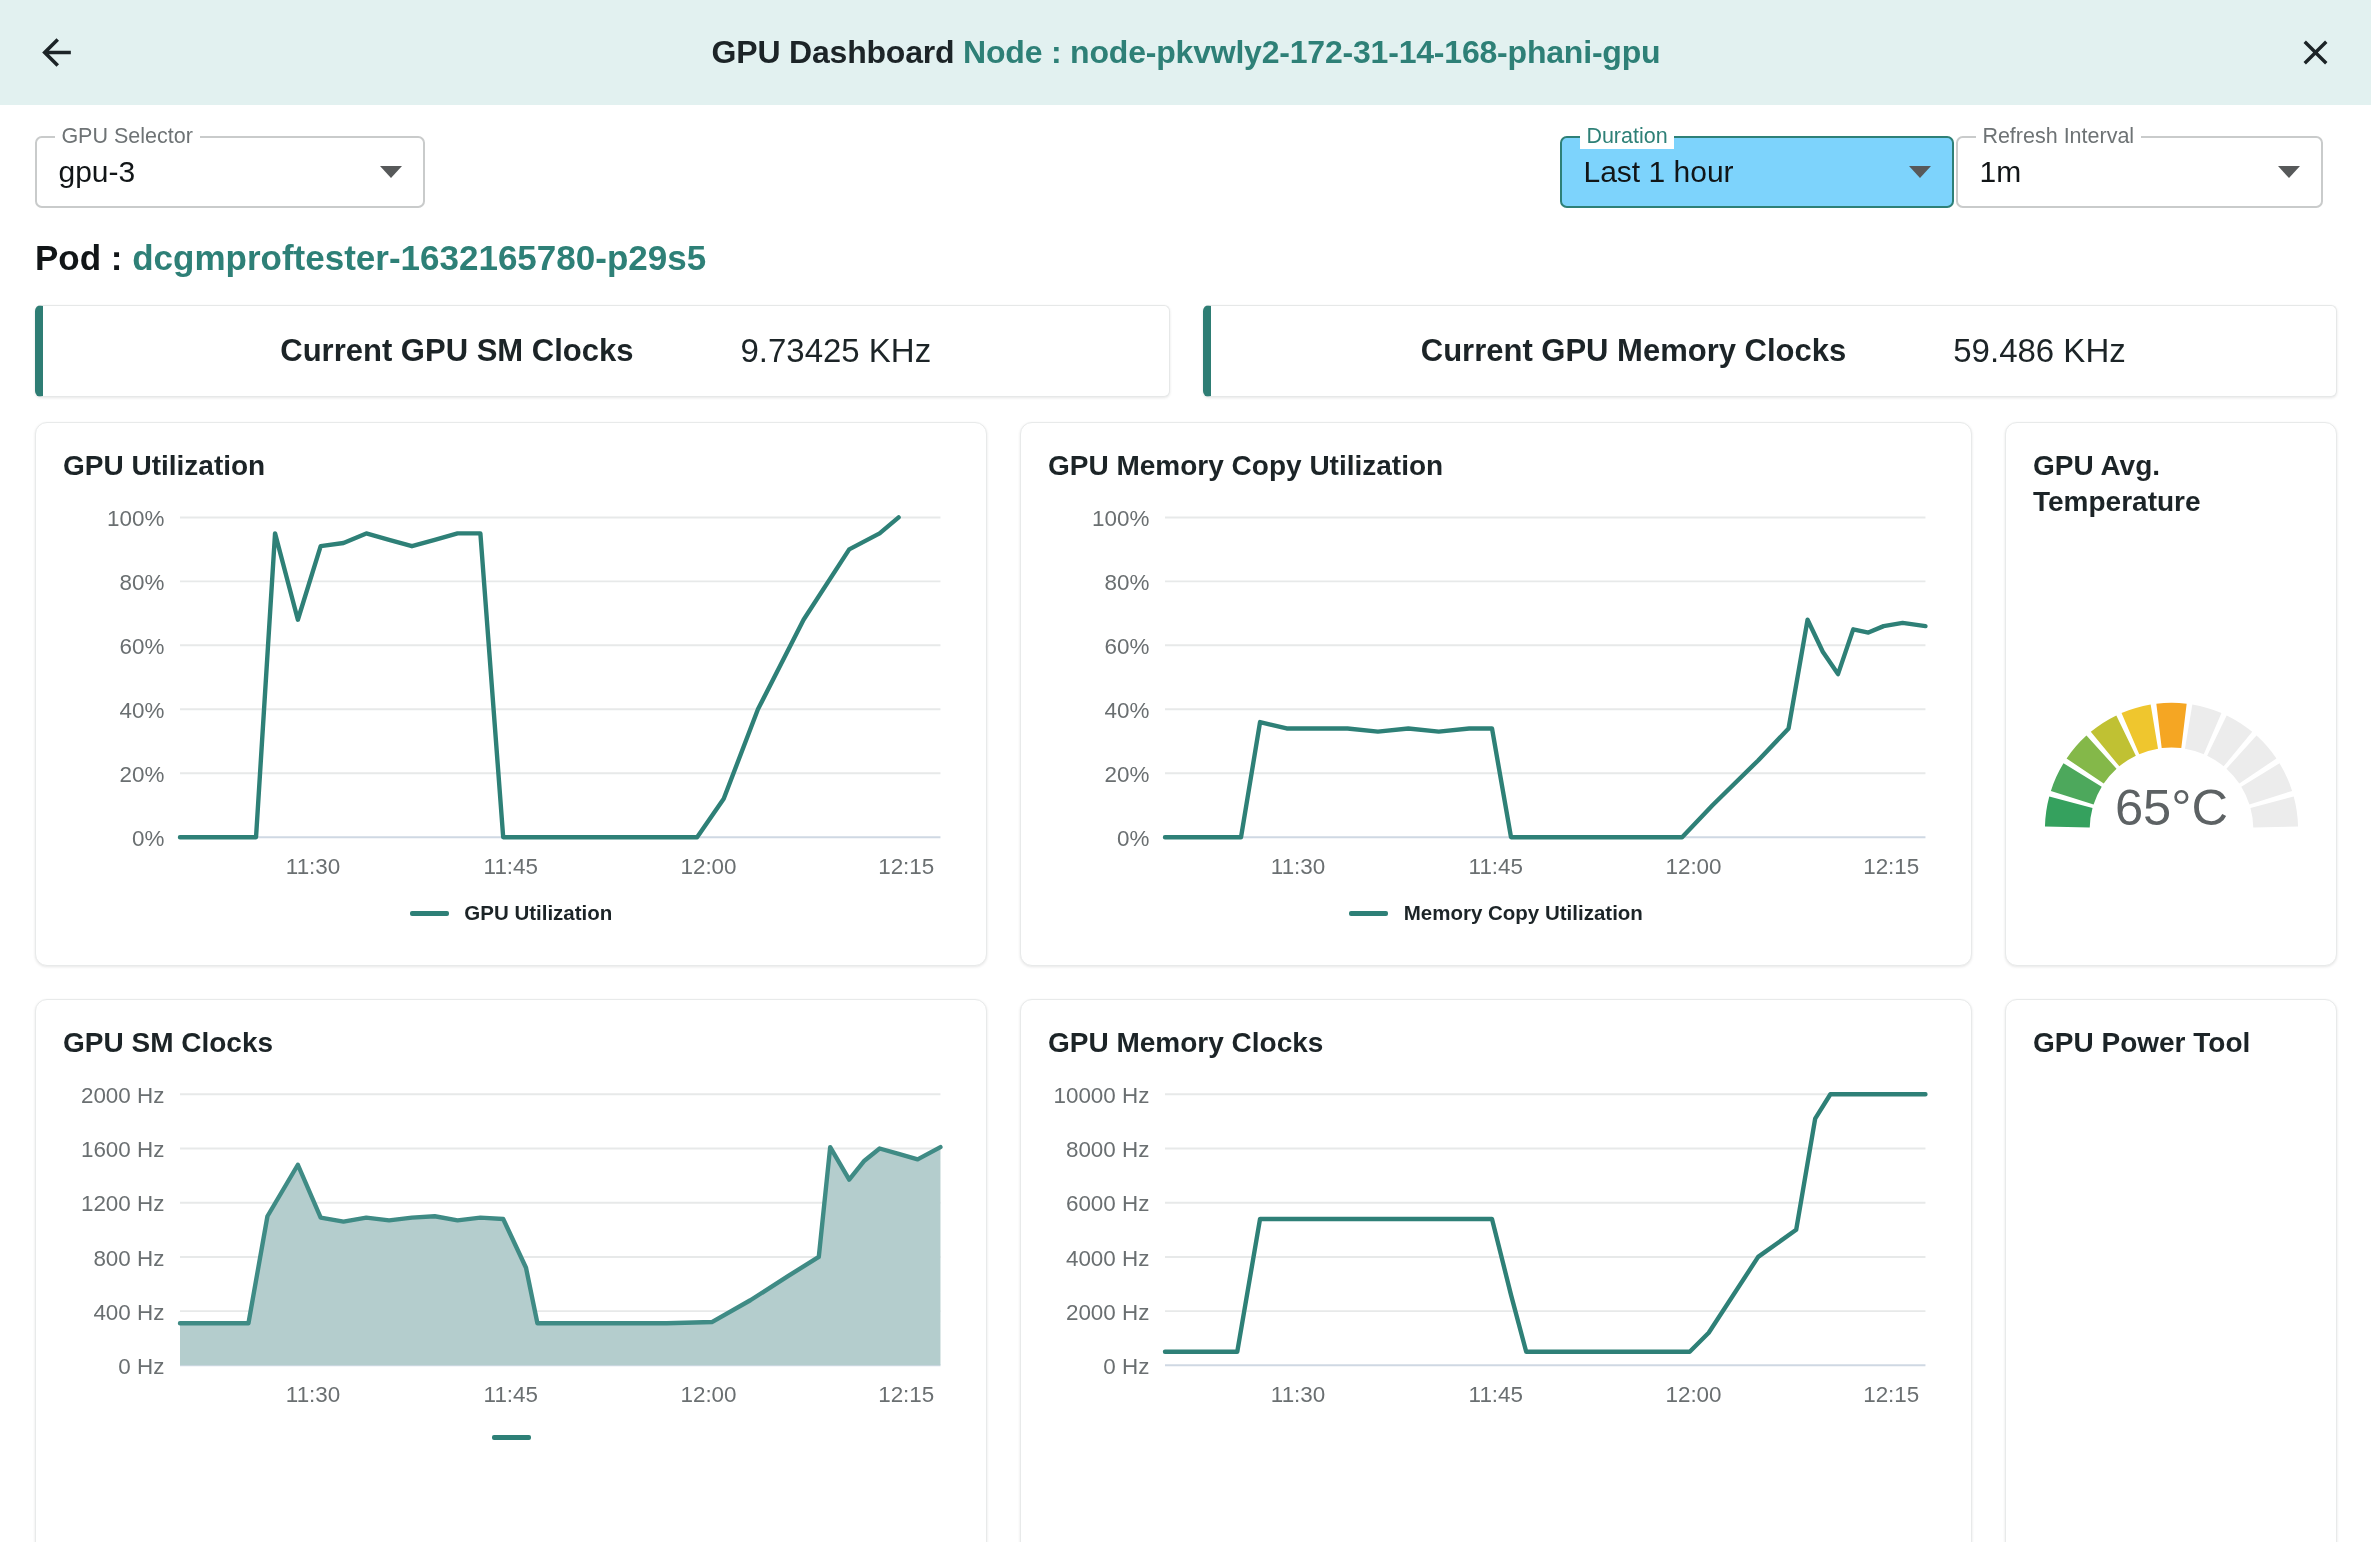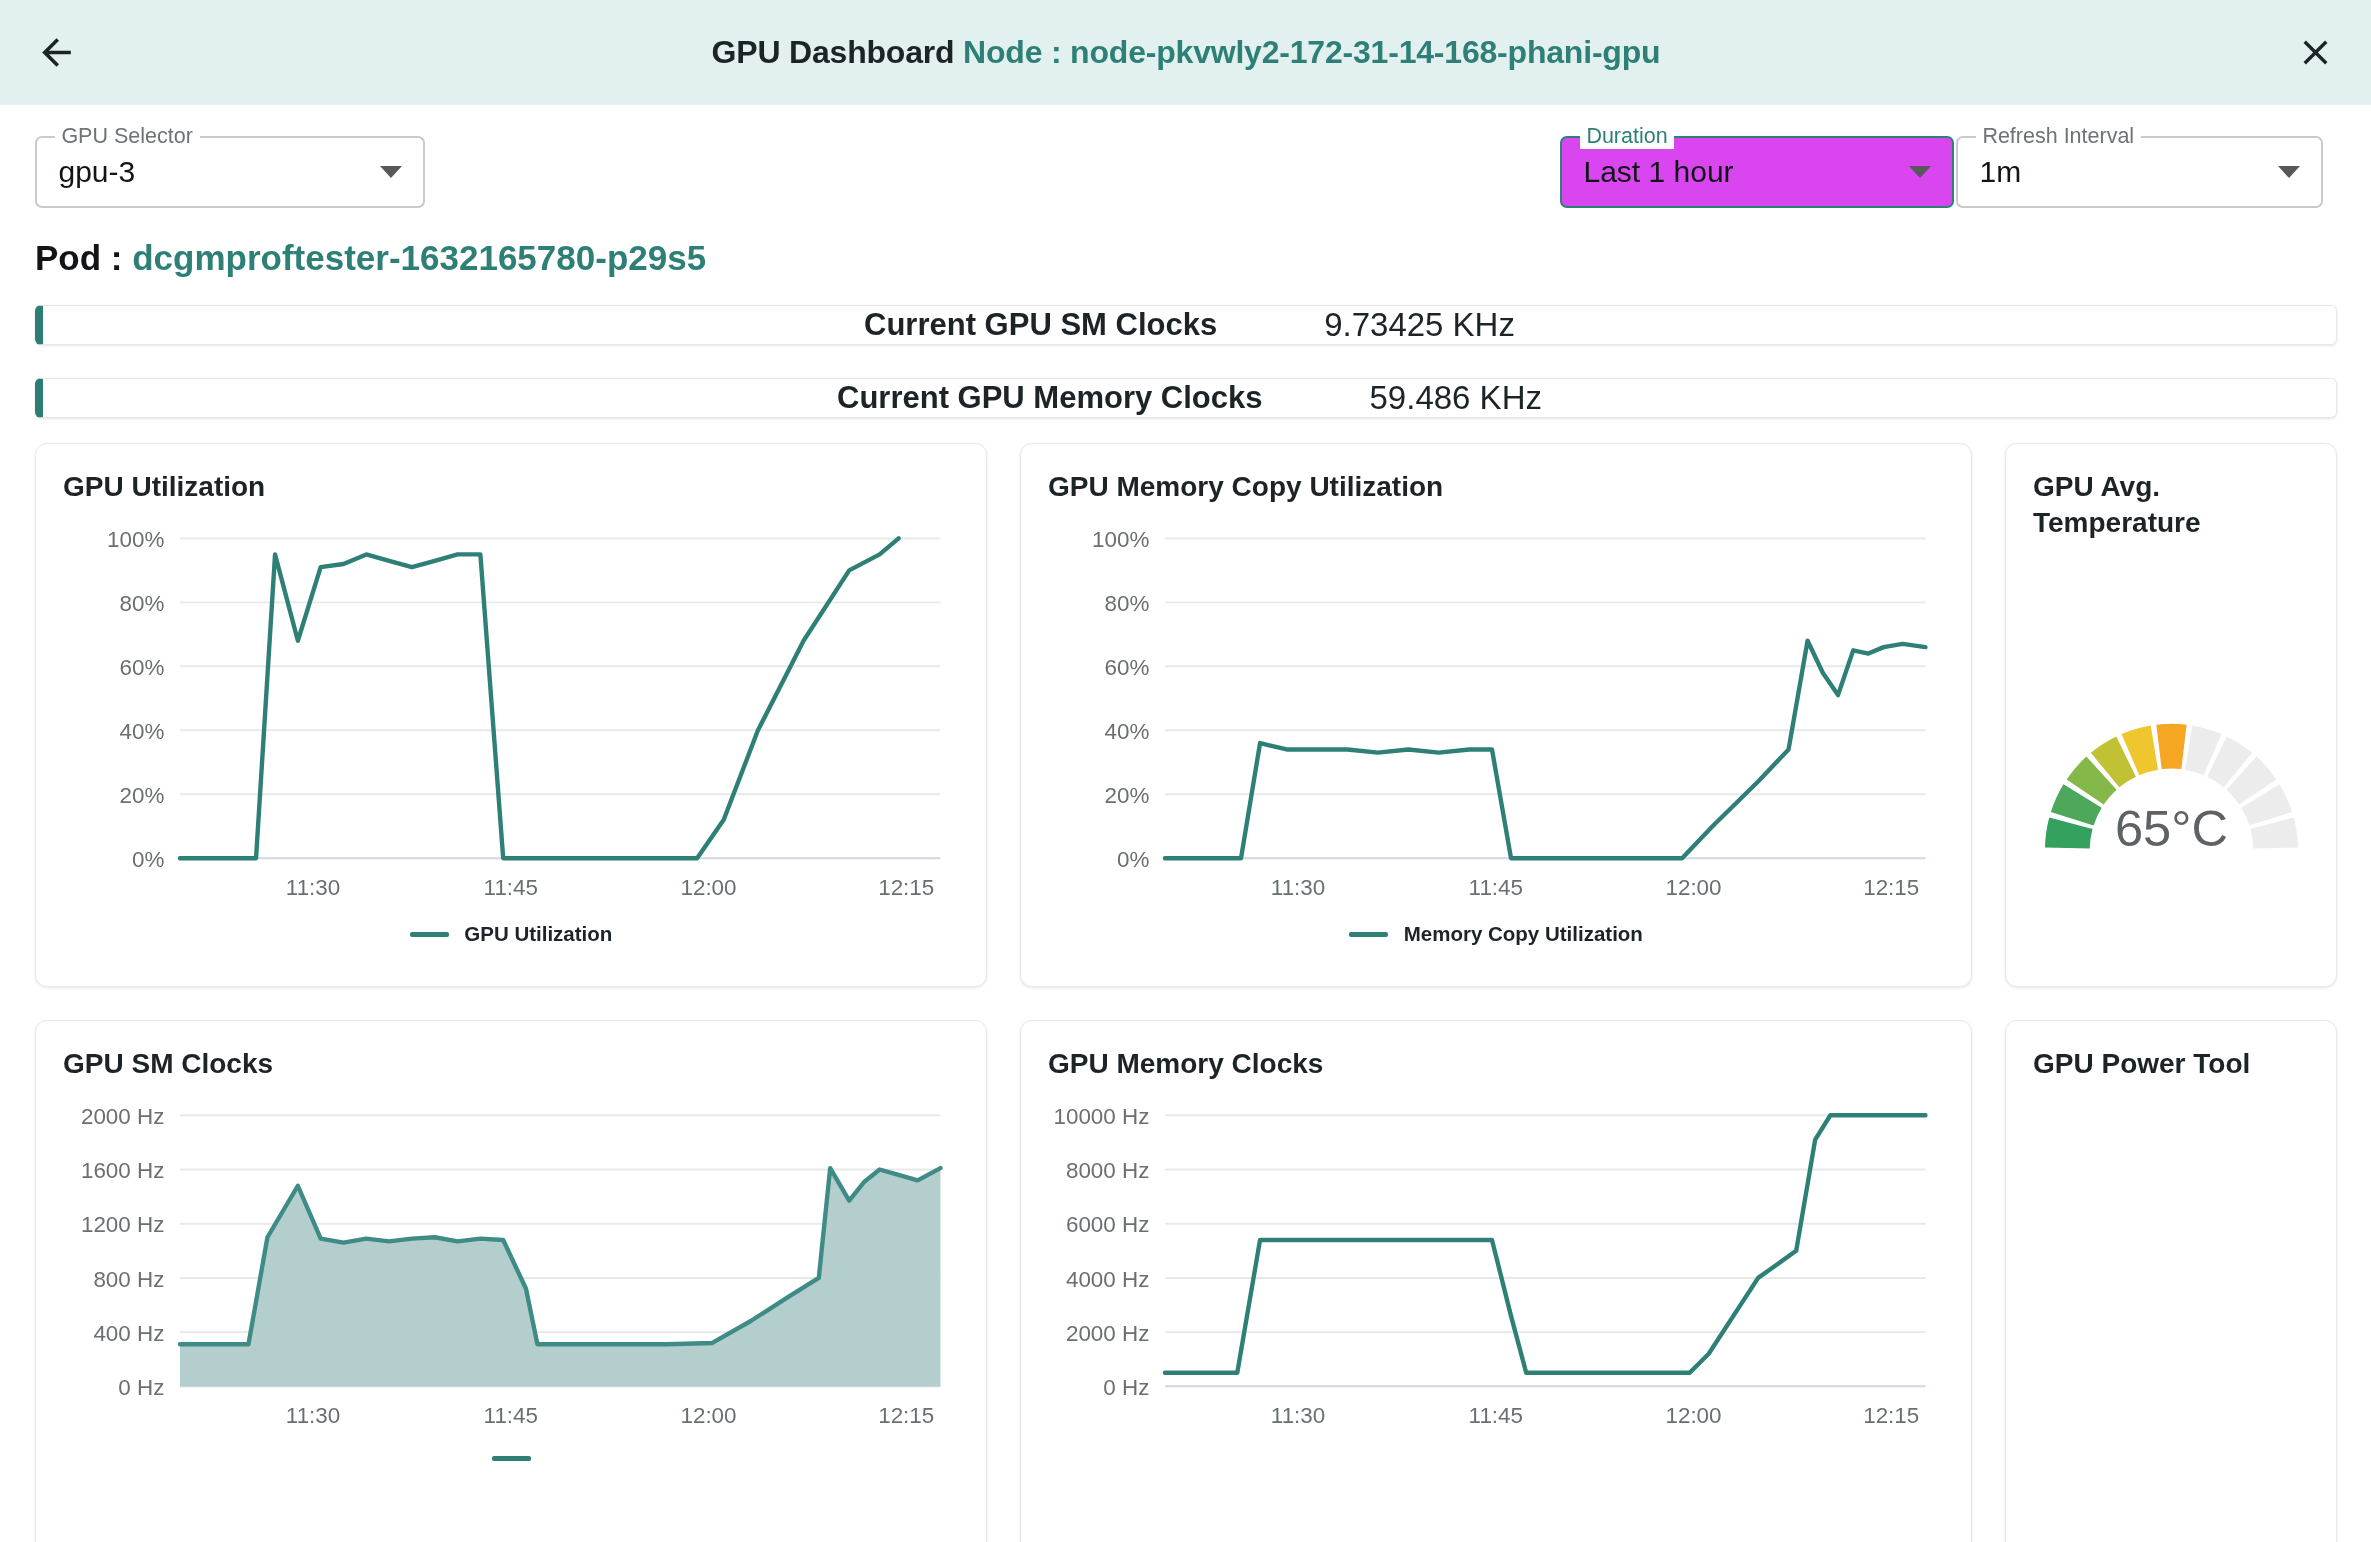--- a/index.html
+++ b/index.html
@@ -47,21 +47,21 @@
     height: 72px;
     border: 2px solid #c9cbcb;
     border-radius: 6.8px;
     background: transparent;
     display: flex;
     align-items: center;
     padding: 0 21.5px;
   }
   .field.active {
     border-color: #2e8077;
-    background: #d946ef;
+    background: #7dd3fc;
   }
   .field-label {
     position: absolute;
     top: -13.7px; left: 17.6px;
     padding: 0 6.8px;
     background: #ffffff;
     font-size: 21.5px;
     color: #6e7375;
     white-space: nowrap;
   }
@@ -92,21 +92,20 @@
     white-space: nowrap;
   }
   .pod-line .podname { color: #2e8077; }
 
   
   .stat-row {
     display: flex;
     gap: 33px;
     padding: 0 35px;
     margin-top: 27px;
-    flex-direction: column;
   }
   .stat-card {
     flex: 1;
     height: 92px;
     background: #ffffff;
     border: 1px solid #e6e8e8;
     border-left: 8.8px solid #2e7d74;
     border-radius: 5.9px;
     box-shadow: 0 1px 2.9px rgba(0,0,0,0.10);
     display: flex;

